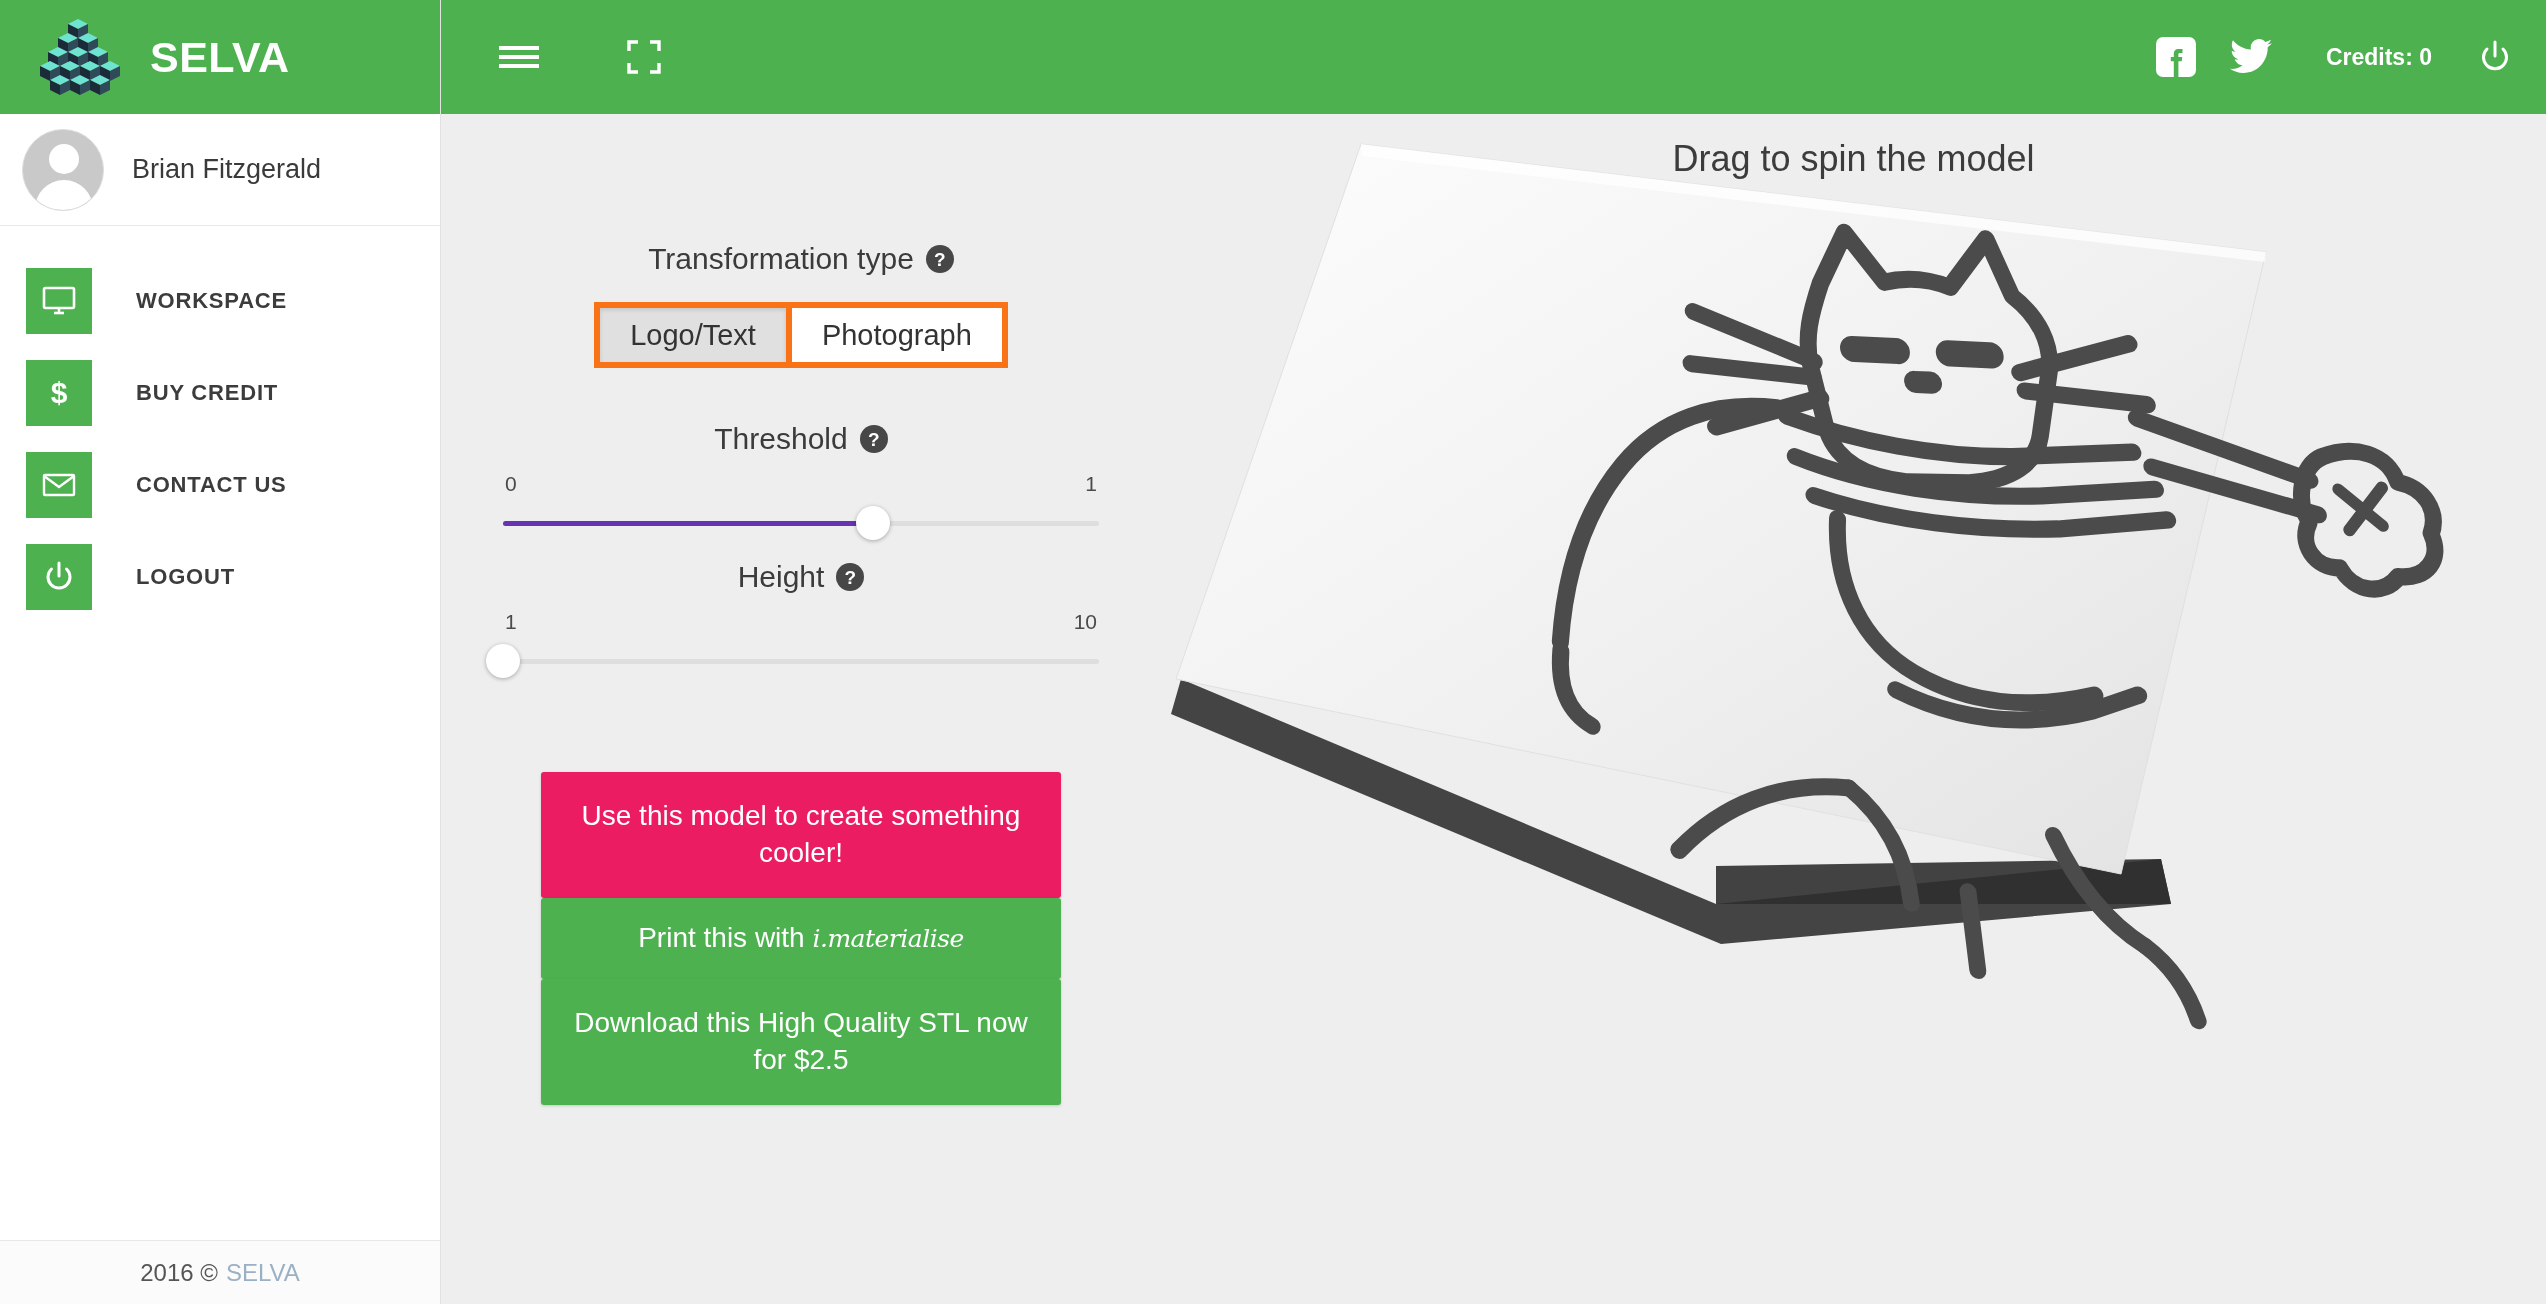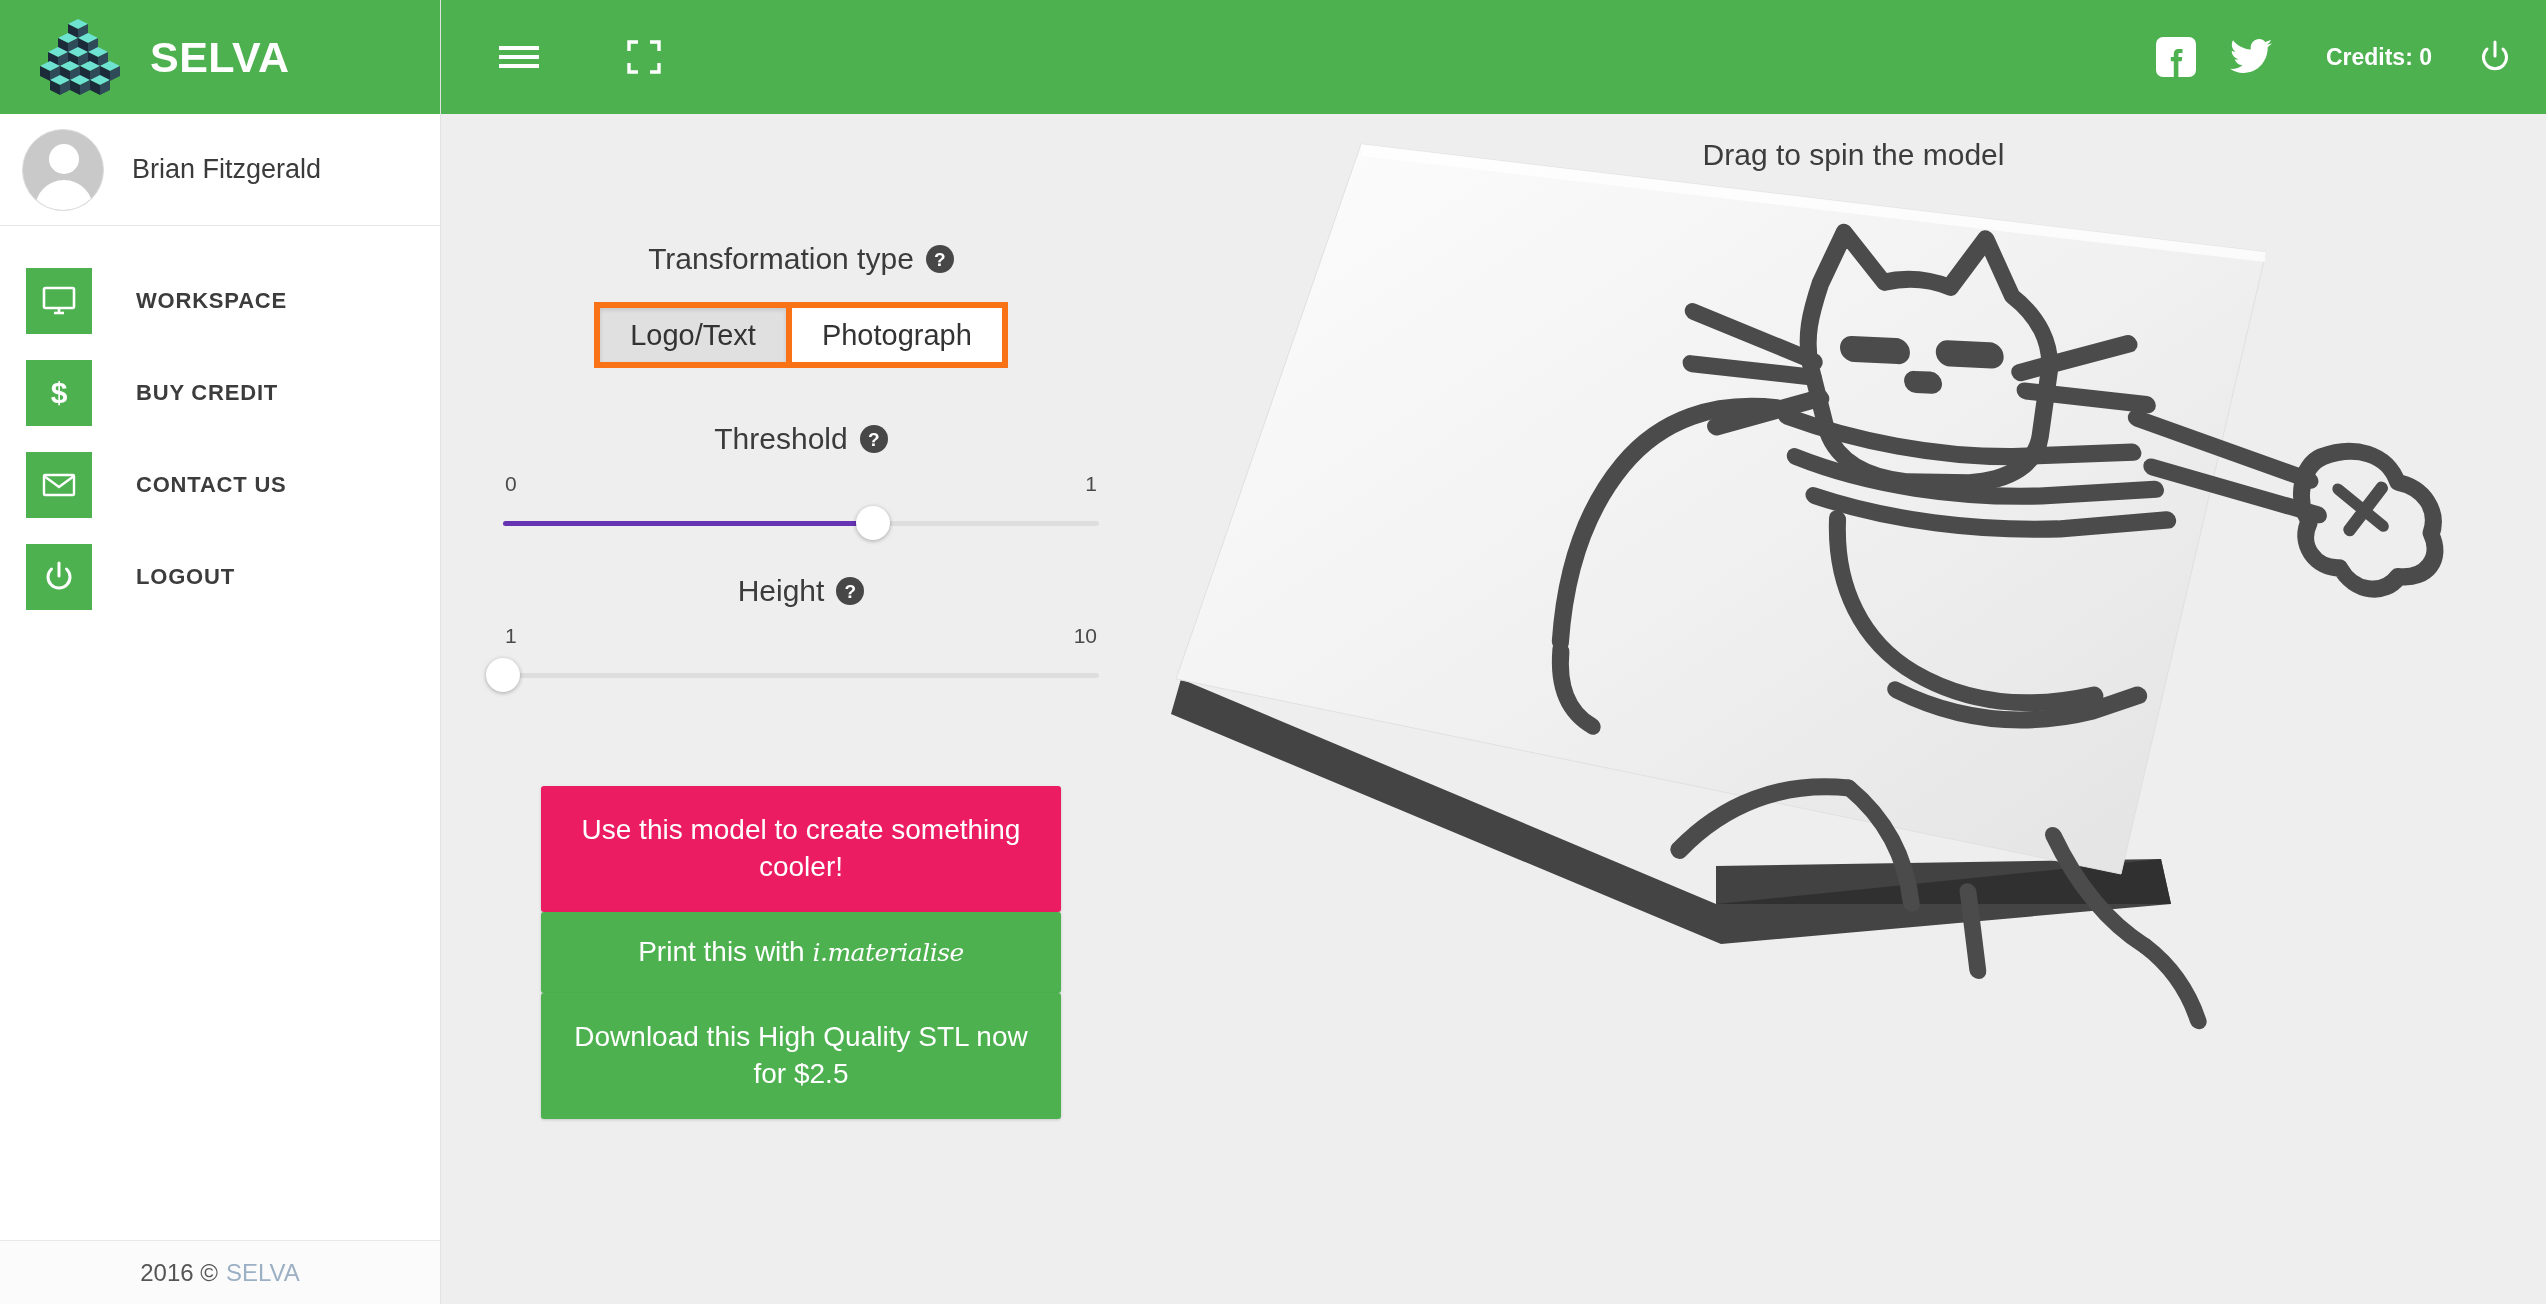--- a/index.html
+++ b/index.html
@@ -315,21 +315,21 @@
   }
 
   
   .viewer {
     flex: 1 1 auto;
     position: relative;
     overflow: hidden;
   }
   .viewer-hint {
     text-align: center;
-    font-size: 30px;
+    font-size: 36px;
     color: #3c3c3c;
     padding-top: 24px;
   }
   .stage {
     position: absolute;
     inset: 0;
   }
   .model-svg { position: absolute; left: 0; top: 0; }
 </style>
 </head>
@@ -542,21 +542,21 @@
             <span>0</span>
             <span>1</span>
           </div>
           <div class="slider-rail">
             <div class="rail-bg"></div>
             <div class="rail-fill" id="thFill" style="width: 62%;"></div>
             <div class="rail-knob" id="thKnob" style="left: 62%;"></div>
           </div>
         </div>
 
-        <div class="slider-block" style="margin-top:34px;">
+        <div class="slider-block" style="margin-top:20px;">
           <div class="field-title">
             <span>Height</span>
             <span class="help">?</span>
           </div>
           <div class="slider-ends">
             <span>1</span>
             <span>10</span>
           </div>
           <div class="slider-rail">
             <div class="rail-bg"></div>

